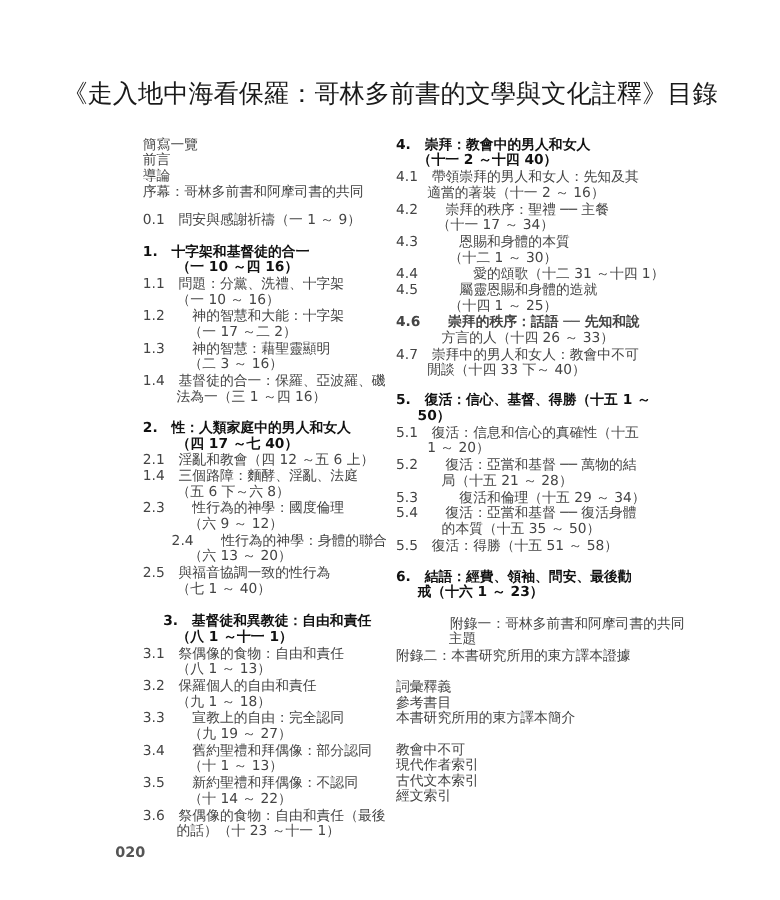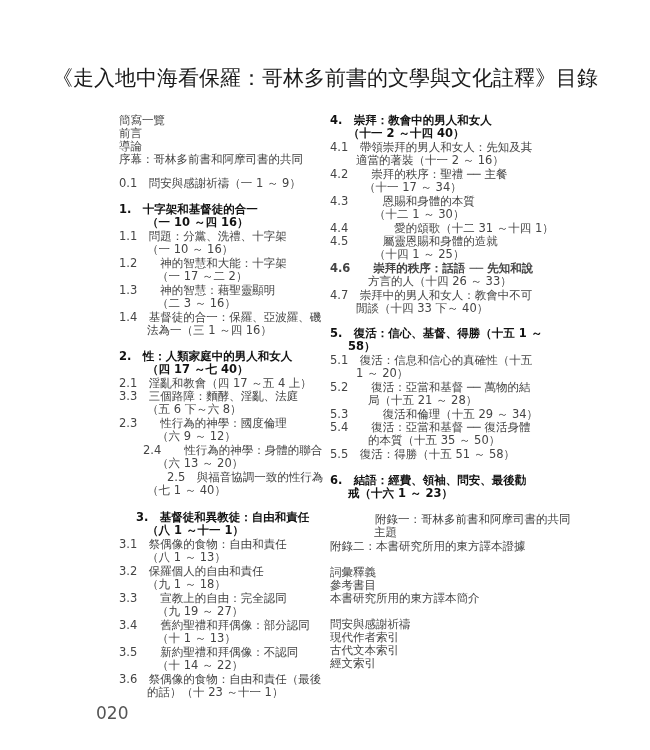--- a/index.html
+++ b/index.html
@@ -28,21 +28,21 @@
       position: absolute;
       font-size: 11.5px;
       line-height: 14px;
       white-space: nowrap;
       color: #444444;
     }
     .bold { font-weight: bold; color: #111111; }
     .pageno {
       position: absolute;
       left: 96px; top: 703px;
-      font-size: 17px; color: #555555;
+      font-size: 12px; color: #555555; font-weight: bold;
     }
   </style>
 </head>
 <body>
 
 <div class="title">《走入地中海看保羅：哥林多前書的文學與文化註釋》目錄</div>
 
 <div id="left-col" class="col">
     <div class="line" style="left: 119px; top: 113px; text-align: right;">簡寫一覽</div>
     <div class="line" style="left: 119px; top: 126px;">前言</div>
@@ -54,28 +54,28 @@
     <div class="line" style="left: 119px; top: 229px;">1.1　問題：分黨、洗禮、十字架</div>
     <div class="line" style="left: 147px; top: 242px;">（一 10 ～ 16）</div>
     <div class="line" style="left: 119px; top: 256px;">1.2　　神的智慧和大能：十字架</div>
     <div class="line" style="left: 157px; top: 269px;">（一 17 ～二 2）</div>
     <div class="line" style="left: 119px; top: 283px;">1.3　　神的智慧：藉聖靈顯明</div>
     <div class="line" style="left: 157px; top: 296px;">（二 3 ～ 16）</div>
     <div class="line" style="left: 119px; top: 310px;">1.4　基督徒的合一：保羅、亞波羅、磯</div>
     <div class="line" style="left: 147px; top: 323px;">法為一（三 1 ～四 16）</div>
     <div class="line bold" style="left: 119px; top: 349px;">2.　性：人類家庭中的男人和女人</div>
     <div class="line bold" style="left: 147px; top: 362px;">（四 17 ～七 40）</div>
-    <div class="line" style="left: 119px; top: 376px;">2.1　淫亂和教會（四 17 ～五 4 上）</div>
-    <div class="line" style="left: 119px; top: 389px;">3.3　三個路障：麵酵、淫亂、法庭</div>
+    <div class="line" style="left: 119px; top: 376px;">2.1　淫亂和教會（四 12 ～五 6 上）</div>
+    <div class="line" style="left: 119px; top: 389px;">1.4　三個路障：麵酵、淫亂、法庭</div>
     <div class="line" style="left: 147px; top: 402px;">（五 6 下～六 8）</div>
     <div class="line" style="left: 119px; top: 416px;">2.3　　性行為的神學：國度倫理</div>
     <div class="line" style="left: 157px; top: 429px;">（六 9 ～ 12）</div>
     <div class="line" style="left: 119px; top: 443px; margin-left: 24px;">2.4　　性行為的神學：身體的聯合</div>
     <div class="line" style="left: 157px; top: 456px;">（六 13 ～ 20）</div>
-    <div class="line" style="left: 119px; top: 470px; margin-left: 48px;">2.5　與福音協調一致的性行為</div>
+    <div class="line" style="left: 119px; top: 470px;">2.5　與福音協調一致的性行為</div>
     <div class="line" style="left: 147px; top: 483px;">（七 1 ～ 40）</div>
     <div class="line bold" style="left: 136px; top: 510px;">3.　基督徒和異教徒：自由和責任</div>
     <div class="line bold" style="left: 147px; top: 523px;">（八 1 ～十一 1）</div>
     <div class="line" style="left: 119px; top: 537px;">3.1　祭偶像的食物：自由和責任</div>
     <div class="line" style="left: 147px; top: 550px;">（八 1 ～ 13）</div>
     <div class="line" style="left: 119px; top: 564px;">3.2　保羅個人的自由和責任</div>
     <div class="line" style="left: 147px; top: 577px;">（九 1 ～ 18）</div>
     <div class="line" style="left: 119px; top: 591px;">3.3　　宣教上的自由：完全認同</div>
     <div class="line" style="left: 157px; top: 604px;">（九 19 ～ 27）</div>
     <div class="line" style="left: 119px; top: 618px;">3.4　　舊約聖禮和拜偶像：部分認同</div>
@@ -95,36 +95,36 @@
     <div class="line" style="left: 330px; top: 194px;">4.3　　　恩賜和身體的本質</div>
     <div class="line" style="left: 374px; top: 207px;">（十二 1 ～ 30）</div>
     <div class="line" style="left: 330px; top: 221px;">4.4　　　　愛的頌歌（十二 31 ～十四 1）</div>
     <div class="line" style="left: 330px; top: 234px;">4.5　　　屬靈恩賜和身體的造就</div>
     <div class="line" style="left: 374px; top: 247px;">（十四 1 ～ 25）</div>
     <div class="line" style="left: 330px; top: 261px; font-weight: bold;">4.6　　崇拜的秩序：話語 ── 先知和說</div>
     <div class="line" style="left: 368px; top: 274px;">方言的人（十四 26 ～ 33）</div>
     <div class="line" style="left: 330px; top: 288px;">4.7　崇拜中的男人和女人：教會中不可</div>
     <div class="line" style="left: 356px; top: 301px;">閒談（十四 33 下～ 40）</div>
     <div class="line bold" style="left: 330px; top: 326px;">5.　復活：信心、基督、得勝（十五 1 ～</div>
-    <div class="line bold" style="left: 348px; top: 339px;">58）</div>
+    <div class="line bold" style="left: 348px; top: 339px;">50）</div>
     <div class="line" style="left: 330px; top: 353px;">5.1　復活：信息和信心的真確性（十五</div>
     <div class="line" style="left: 356px; top: 366px;">1 ～ 20）</div>
     <div class="line" style="left: 330px; top: 380px;">5.2　　復活：亞當和基督 ── 萬物的結</div>
     <div class="line" style="left: 368px; top: 393px;">局（十五 21 ～ 28）</div>
     <div class="line" style="left: 330px; top: 407px;">5.3　　　復活和倫理（十五 29 ～ 34）</div>
     <div class="line" style="left: 330px; top: 420px;">5.4　　復活：亞當和基督 ── 復活身體</div>
     <div class="line" style="left: 368px; top: 433px;">的本質（十五 35 ～ 50）</div>
     <div class="line" style="left: 330px; top: 447px;">5.5　復活：得勝（十五 51 ～ 58）</div>
     <div class="line bold" style="left: 330px; top: 473px;">6.　結語：經費、領袖、問安、最後勸</div>
     <div class="line bold" style="left: 348px; top: 486px;">戒（十六 1 ～ 23）</div>
     <div class="line" style="left: 330px; top: 512px; padding-left: 45px;">附錄一：哥林多前書和阿摩司書的共同</div>
     <div class="line" style="left: 374px; top: 525px;">主題</div>
     <div class="line" style="left: 330px; top: 539px;">附錄二：本書研究所用的東方譯本證據</div>
     <div class="line" style="left: 330px; top: 565px;">詞彙釋義</div>
     <div class="line" style="left: 330px; top: 578px;">參考書目</div>
     <div class="line" style="left: 330px; top: 591px;">本書研究所用的東方譯本簡介</div>
-    <div class="line" style="left: 330px; top: 617px;">問安與感謝祈禱</div>
+    <div class="line" style="left: 330px; top: 617px;">教會中不可</div>
     <div class="line" style="left: 330px; top: 630px;">現代作者索引</div>
     <div class="line" style="left: 330px; top: 643px;">古代文本索引</div>
     <div class="line" style="left: 330px; top: 656px;">經文索引</div>
   </div>
 
 <div class="pageno">020</div>
 
 </body></html>

